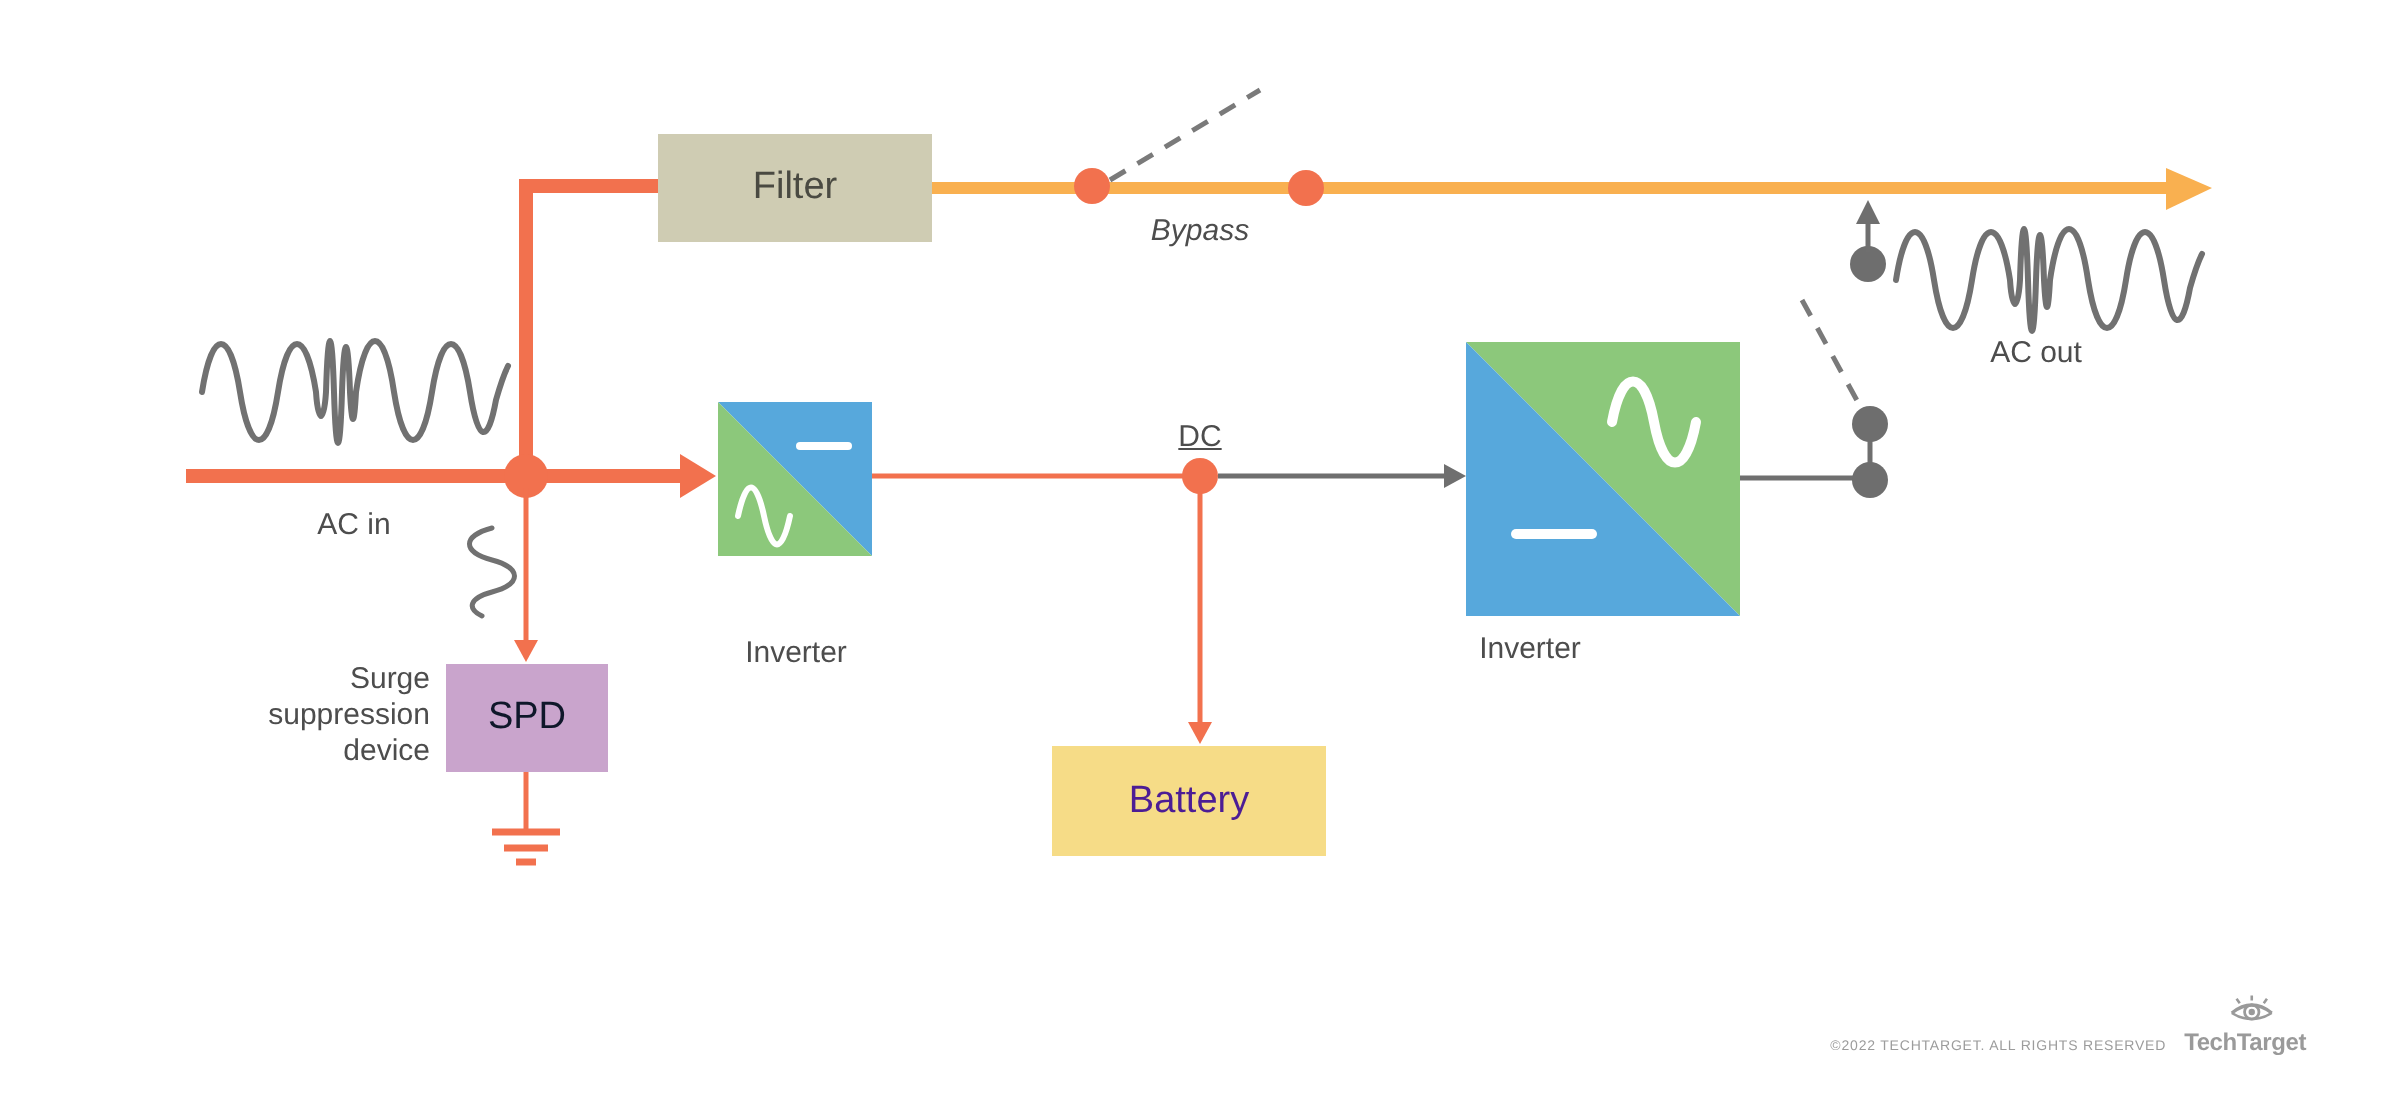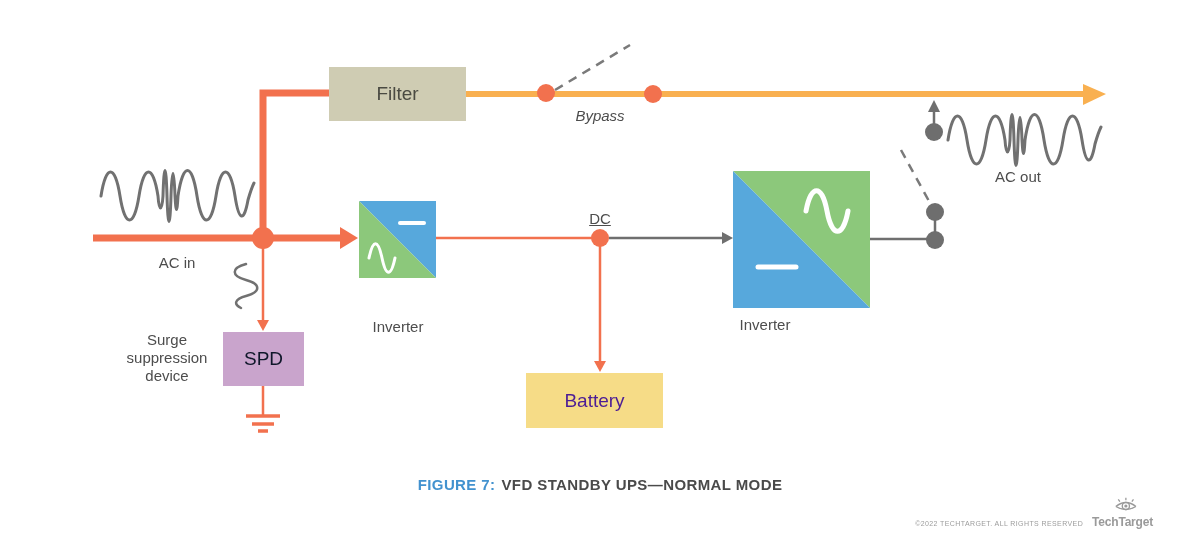--- a/index.html
+++ b/index.html
@@ -17,21 +17,21 @@
   #spd-box     { left:223px; top:332px; width:81px;  height:54px; background:#C9A4CC; color:#0f172a; }
   #battery-box { left:526px; top:373px; width:137px; height:55px; background:#F6DC87; color:#4c1d95; }
 
   .lbl { position:absolute; font-size:15px; color:#4D4D4D; text-align:center; }
   #ac-in-label     { left:127px; top:254px; width:100px; }
   #bypass-label    { left:550px; top:107px; width:100px;font-style:italic; }
   #dc-label        { left:570px; top:210px; width:60px;text-decoration:underline; }
   #rectifier-label { left:338px; top:318px; width:120px; }
   #inverter-label  { left:705px; top:316px; width:120px; }
   #ac-out-label    { left:968px; top:168px; width:100px; }
-  #surge-label     { left:119px; top:331px; width:96px; text-align:center; line-height:18px; }
+  #surge-label     { left:119px; top:331px; width:96px; text-align:right; line-height:18px; }
 
   .caption {
     position:absolute; left:0; top:476px; width:100%; text-align:center;
     font-size:15px; font-weight:bold; color:#4A4A4A; letter-spacing:0.4px;
   }
   .caption .fig-accent { color:#4292CF; margin-right:6px; }
 
   .footer {
     position:absolute; right:47px; bottom:22px;
     display:flex; align-items:baseline; gap:9px;
@@ -139,23 +139,20 @@
   </div>
 
   <div class="lbl" id="ac-in-label">AC in</div>
   <div class="lbl" id="bypass-label">Bypass</div>
   <div class="lbl" id="dc-label">DC</div>
   <div class="lbl" id="rectifier-label">Inverter</div>
   <div class="lbl" id="inverter-label">Inverter</div>
   <div class="lbl" id="ac-out-label">AC out</div>
   <div class="lbl" id="surge-label">Surge suppression device</div>
 
-  <div class="caption">
-    <span class="fig-accent">FIGURE 7:</span><span>VFD STANDBY UPS—NORMAL MODE</span>
-  </div>
 
   <div class="footer">
     <span class="copyright">©2022 TECHTARGET. ALL RIGHTS RESERVED</span>
     <span class="brand-wrap">
       <svg class="eye-icon" width="24" height="14" viewBox="0 0 24 14">
         <path d="M2,9.5 Q12,1.5 22,9.5" stroke="#9A9A9A" stroke-width="1.6" fill="none"></path>
         <path d="M2,9.5 Q12,15.5 22,9.5" stroke="#9A9A9A" stroke-width="1.3" fill="none"></path>
         <circle cx="12" cy="9" r="3.6" stroke="#9A9A9A" stroke-width="1.4" fill="none"></circle>
         <circle cx="12" cy="9" r="1.6" fill="#9A9A9A"></circle>
         <path d="M6,4.6 L4.4,2.4 M12,3.2 V0.8 M18,4.6 L19.6,2.4" stroke="#9A9A9A" stroke-width="1.3" fill="none"></path>

